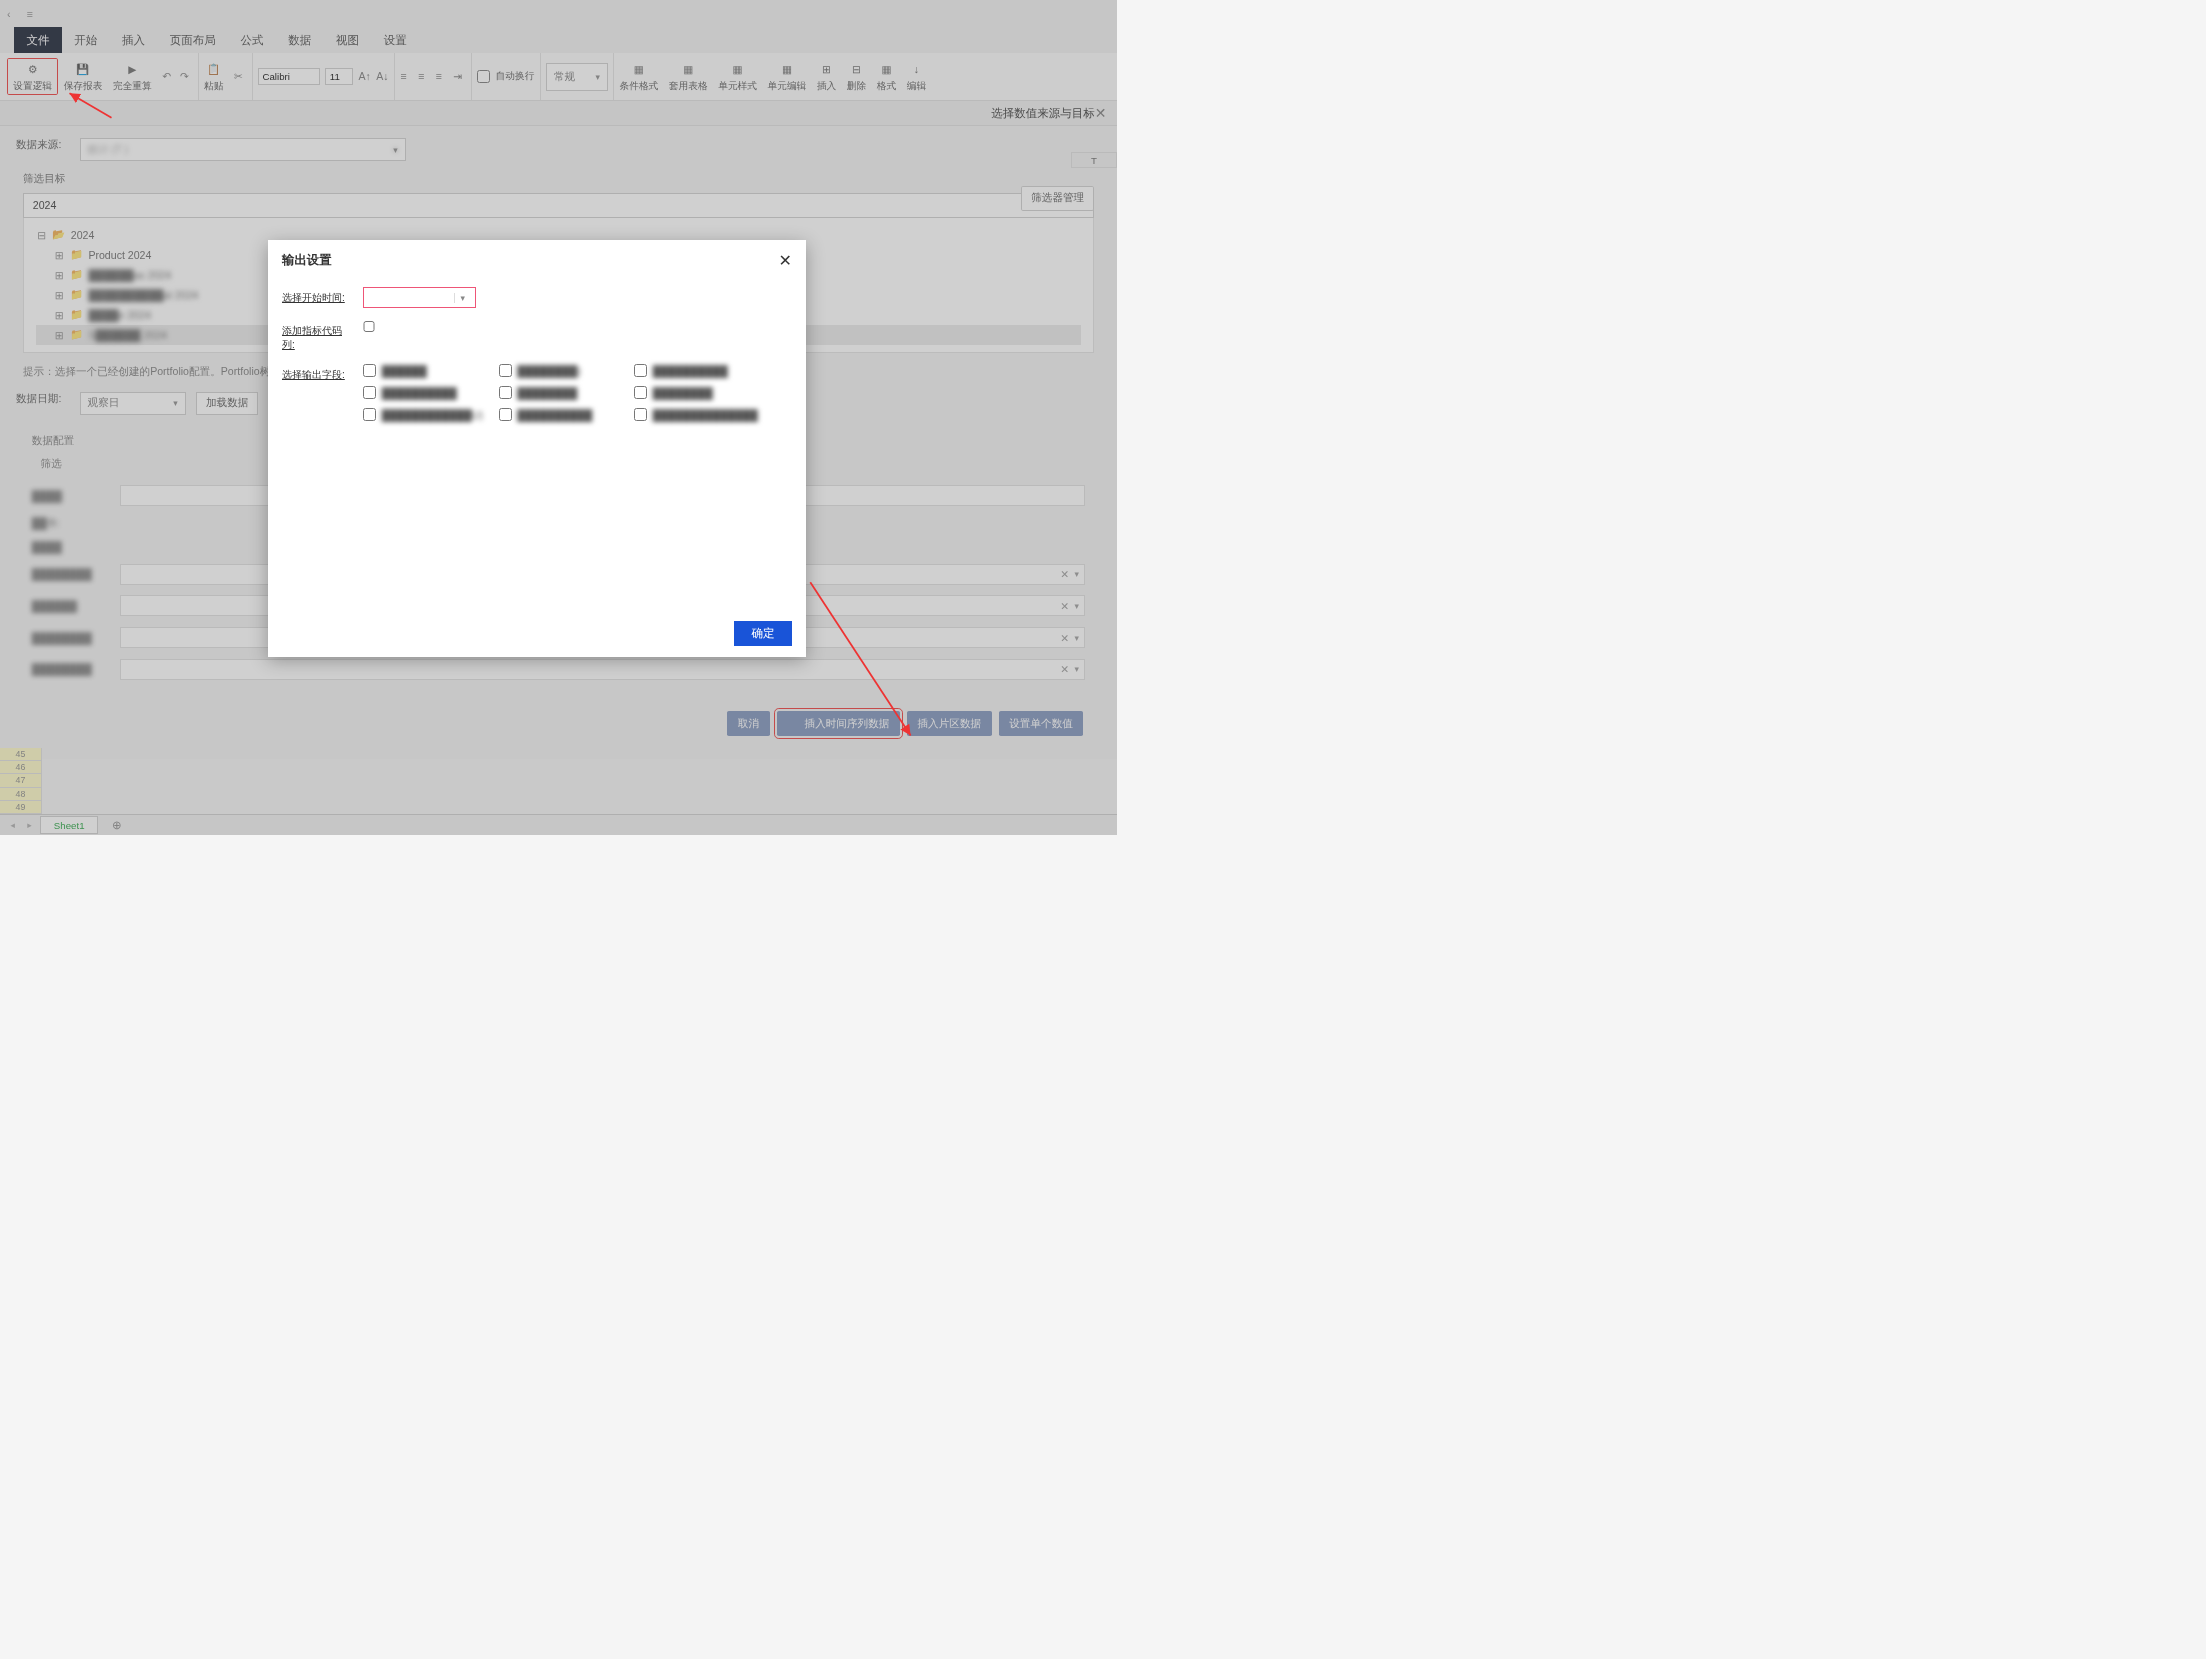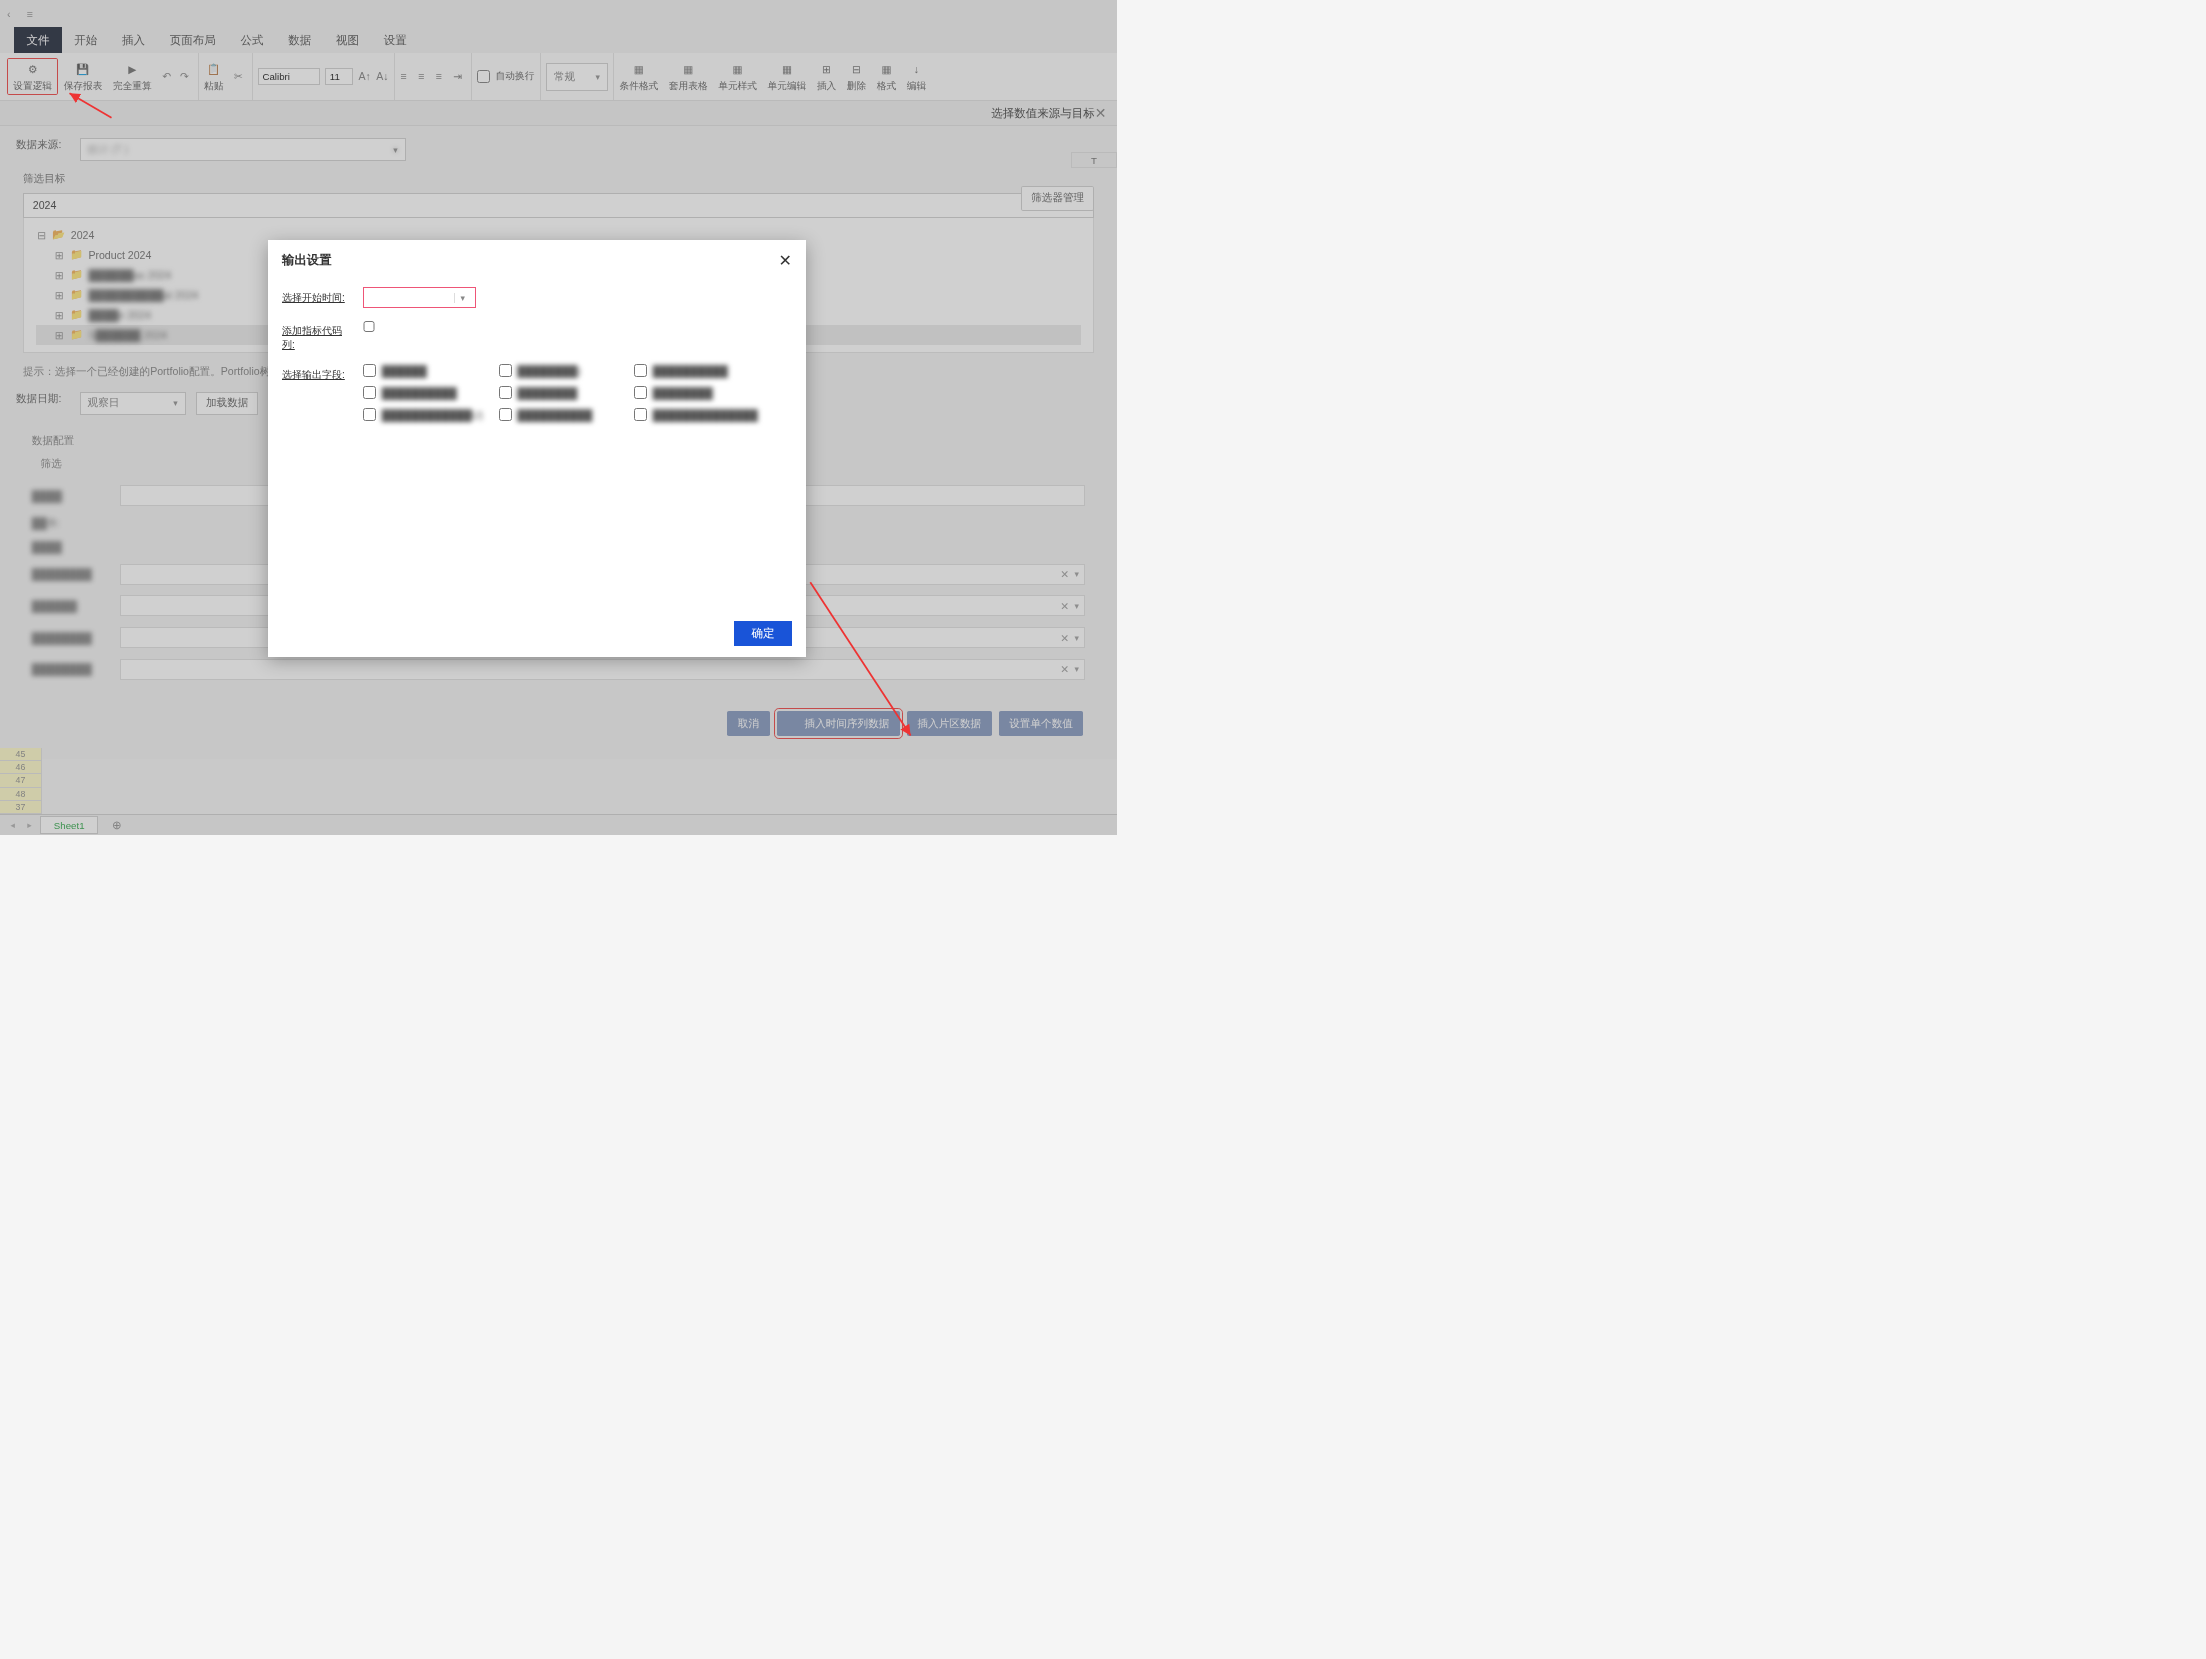--- a/index.html
+++ b/index.html
@@ -332,21 +332,21 @@
 </div>
 
 <div class="col-header">T</div>
 
 <div class="sheet-area">
   <div class="row-nums">
     <div>45</div>
     <div>46</div>
     <div>47</div>
     <div>48</div>
-    <div>37</div>
+    <div>49</div>
   </div>
   <div class="sheet-tabs">
     <span class="nav">◂</span>
     <span class="nav">▸</span>
     <div class="tab">Sheet1</div>
     <span class="add">⊕</span>
   </div>
 </div>
 
 <div class="overlay"></div>

